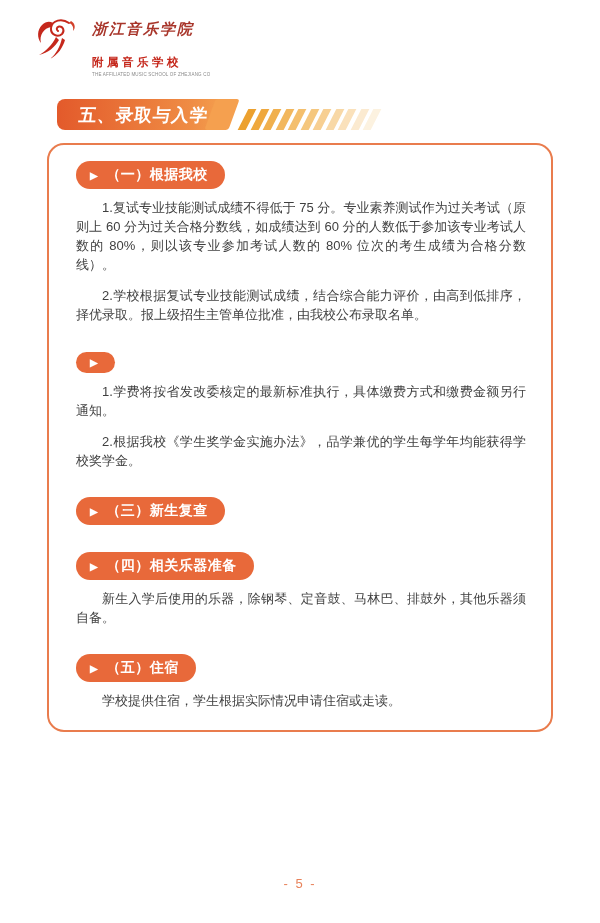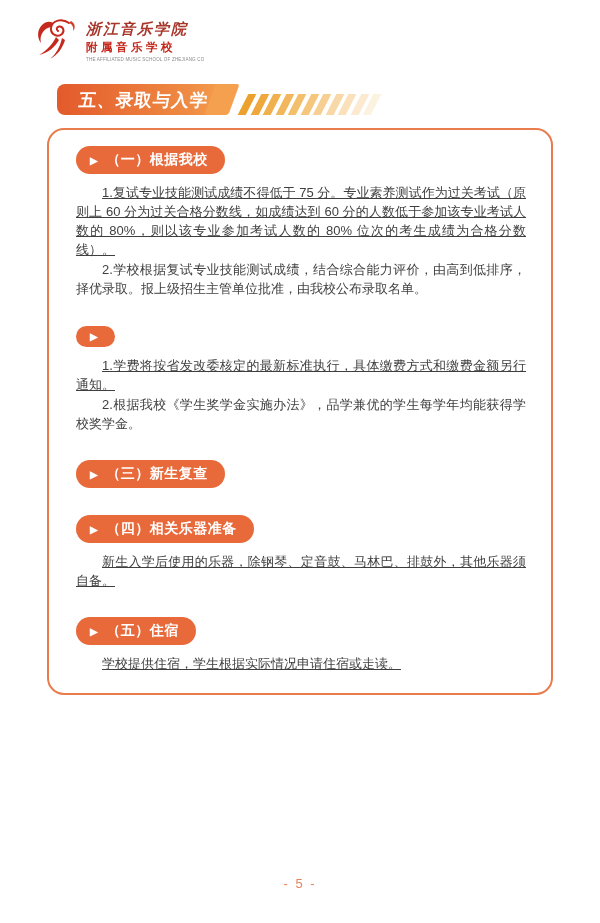--- a/index.html
+++ b/index.html
@@ -7,31 +7,31 @@
   body {
     width:600px; height:923px;
     font-family:"Liberation Sans", sans-serif;
     color:#3f3f3f;
     overflow:hidden;
     position:relative;
   }
 
   
   .logo-row { padding:16px 0 0 34px; }
-  .logo { display:flex; align-items:flex-start; }
+  .logo { display:flex; align-items:flex-start; gap:6px; }
   .logo-text { padding-top:4px; }
   .logo-cn {
     font-family:"DejaVu Serif", serif;
     font-style:italic; font-weight:bold;
     font-size:15px; letter-spacing:2px; color:#a8352a;
     white-space:nowrap;
   }
   .logo-sub {
     font-weight:bold; font-size:11.5px; letter-spacing:3.5px;
-    color:#c5281c; margin-top:1px; white-space:nowrap;
+    color:#c5281c; margin-top:16px; white-space:nowrap;
   }
   .logo-en {
     font-size:4.5px; letter-spacing:.2px; color:#8a8a8a;
     margin-top:2px; white-space:nowrap; overflow:hidden; width:118px;
   }
 
   
   .banner-row { display:flex; align-items:flex-end; margin:22px 0 0 57px; height:31px; }
   .banner {
     position:relative; height:31px; min-width:168px;
@@ -73,24 +73,24 @@
   .section + .section { margin-top:27px; }
   .pill {
     display:inline-flex; align-items:center; gap:8px;
     background:#e8693a; color:#fff;
     border-radius:16px; padding:5px 17px 6px 14px;
     font-weight:bold; font-size:14px; letter-spacing:.5px;
     line-height:17px;
   }
   .pill-arrow { font-size:10px; line-height:10px; transform:translateY(.5px); }
   .section p {
-    font-size:13px; line-height:19px; margin-top:1px;
+    font-size:13px; line-height:19px; margin-top:12px;
     text-align:justify; text-indent:2em; color:#3f3f3f;
   }
-  .section p:first-of-type { margin-top:9px;text-decoration:underline; }
+  .section p:first-of-type { margin-top:9px; }
 
   
   .page-num {
     position:absolute; left:0; right:0; bottom:32px;
     text-align:center; color:#e8825a; font-size:13px; letter-spacing:2px;
   }
 </style>
 </head>
 <body>
 

